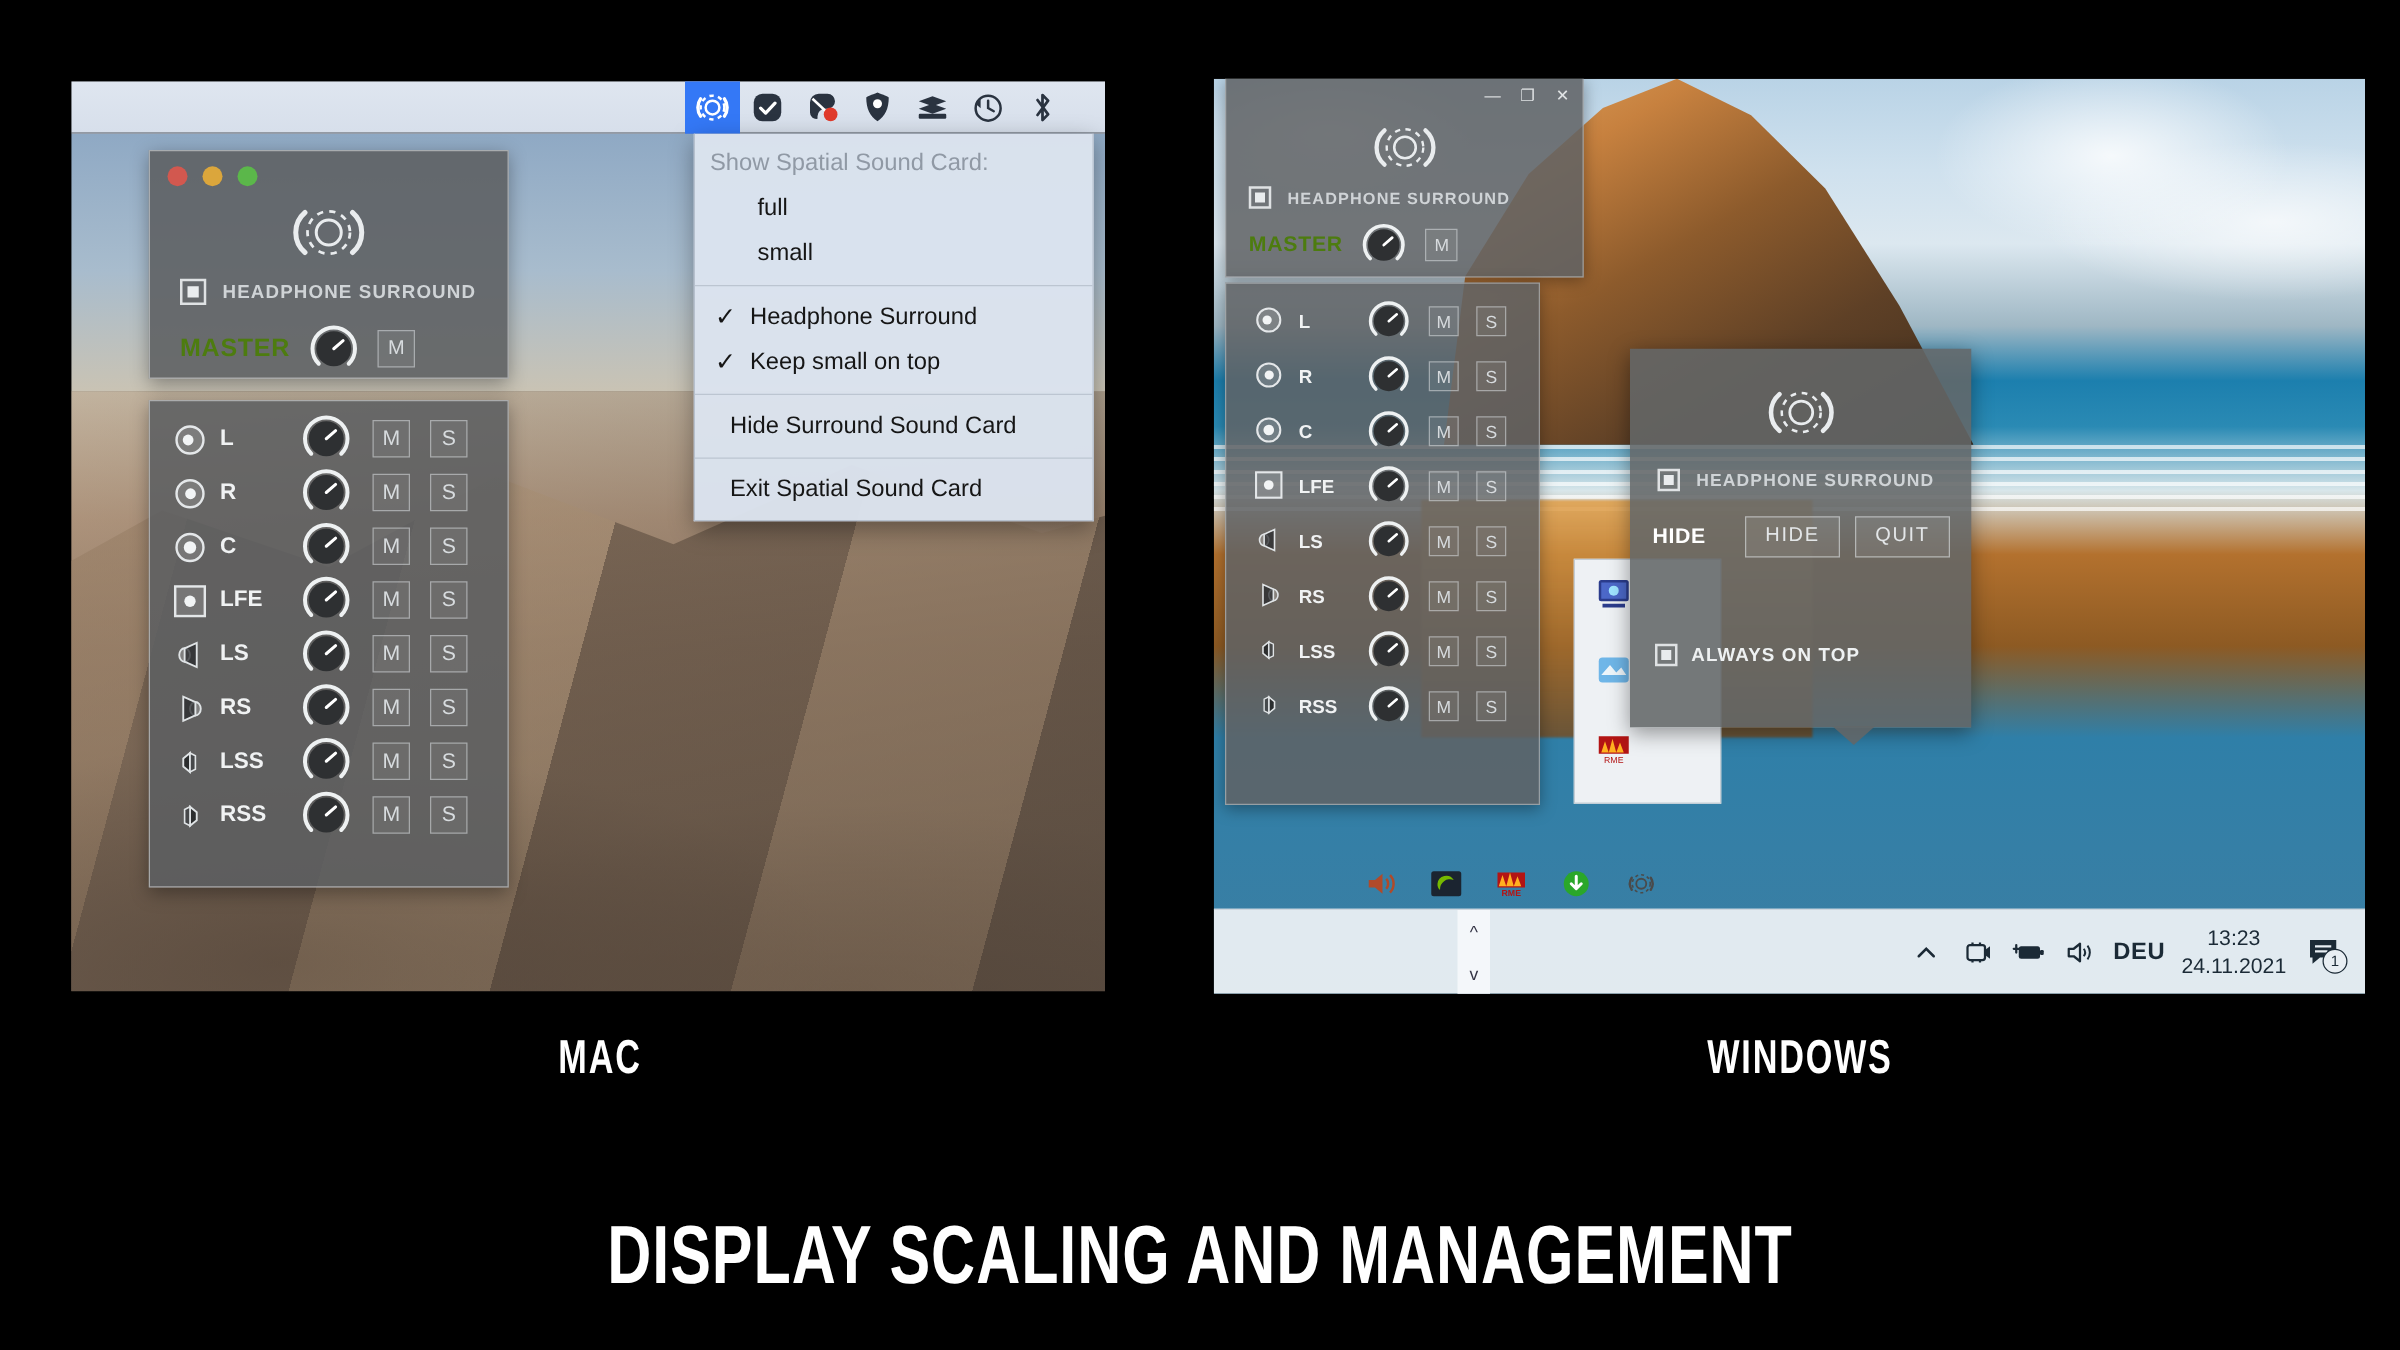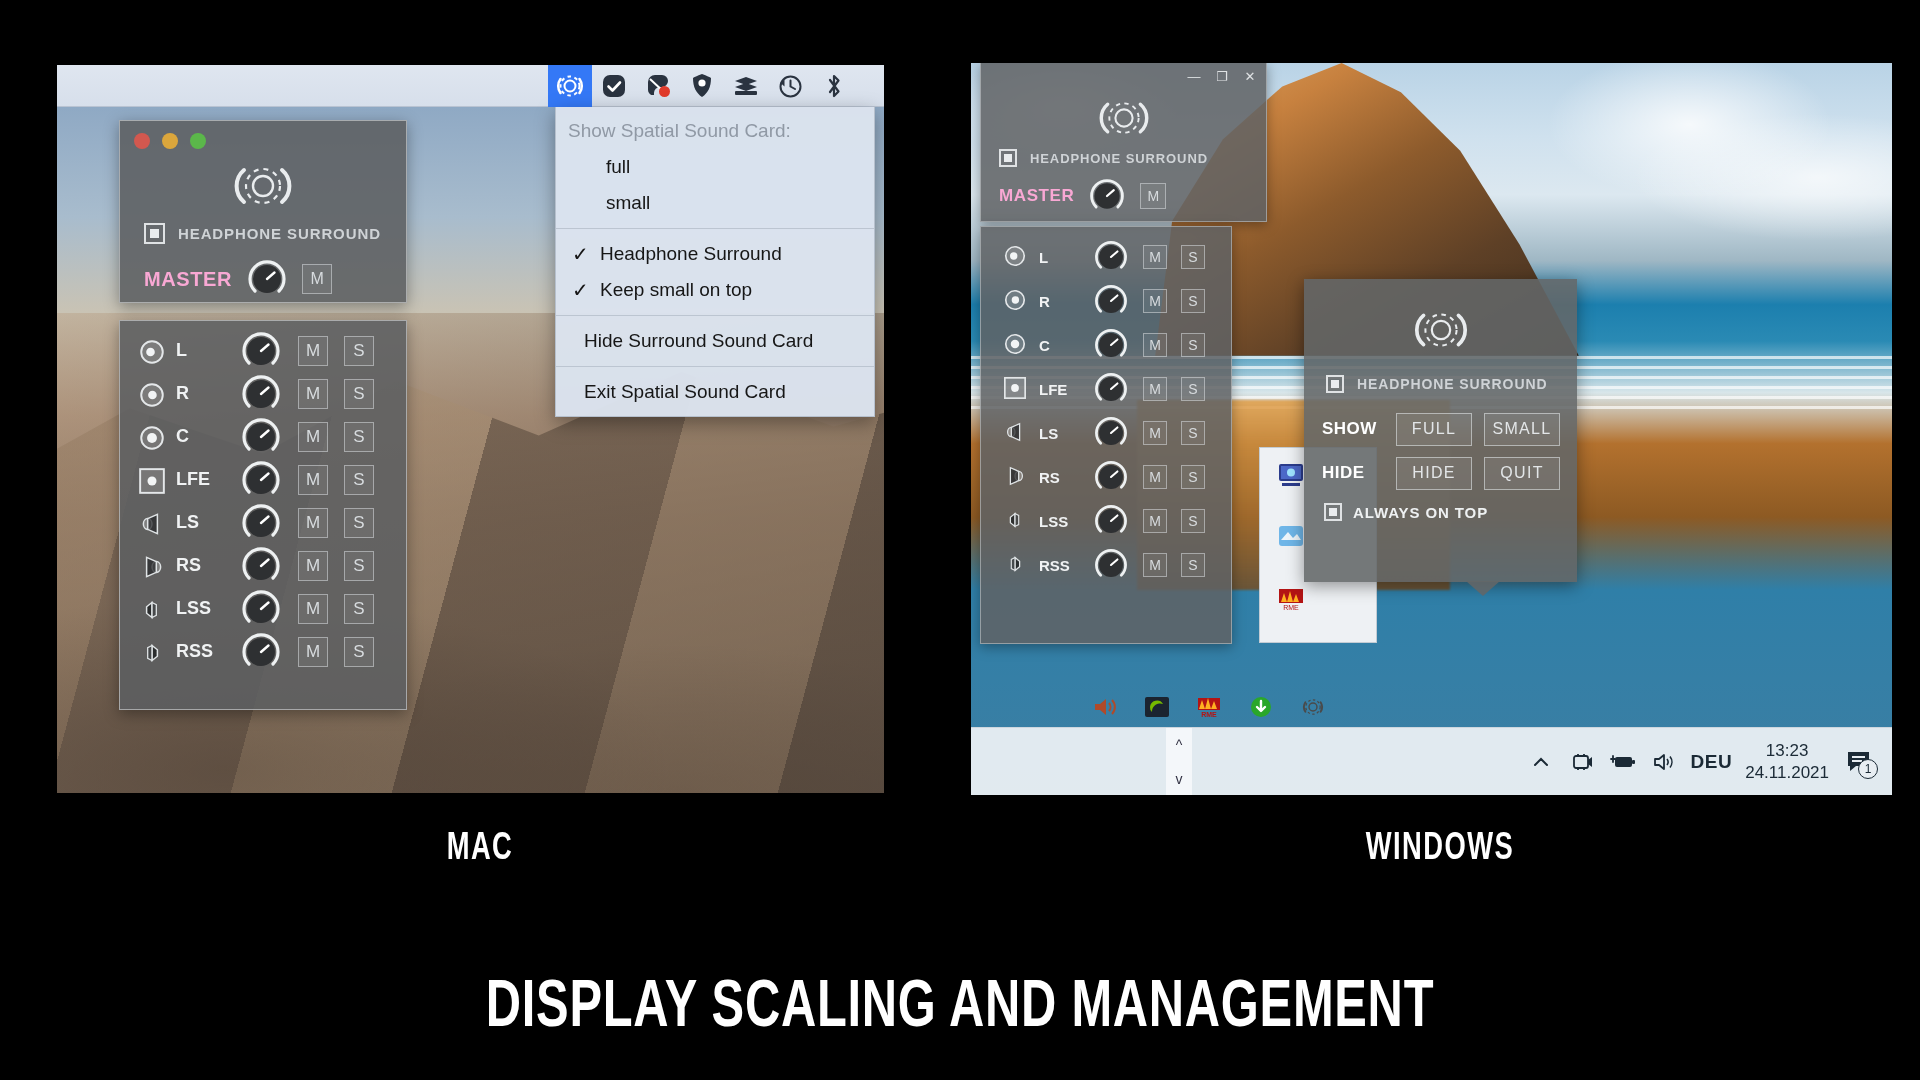--- a/index.html
+++ b/index.html
@@ -75,21 +75,21 @@
   #mac-master .logo-wrap{ top:34px; }
 
   .hp-row { position:absolute; display:flex; align-items:center; gap:13px; }
   #mac-master .hp-row{ left:24px; top:102px; }
   .sqbox { width:21px; height:21px; border:2px solid #dfe2e4; display:flex; align-items:center; justify-content:center; }
   .sqbox i { width:9px; height:9px; background:#e9ecee; display:block; }
   .hp-label { color:#cfd3d6; font-size:15px; letter-spacing:.9px; font-weight:bold; }
 
   .master-row { position:absolute; display:flex; align-items:center; gap:14px; }
   #mac-master .master-row{ left:24px; top:137px; }
-  .master-label{ color:#f9a8d4; font-size:20px; font-weight:bold; letter-spacing:.6px;text-align:center; }
+  .master-label{ color:#4d7c0f; font-size:20px; font-weight:bold; letter-spacing:.6px;text-align:center; }
 
   
   .knob { position:relative; }
   .knob svg{ display:block; }
   .btn-ms { border:1px solid rgba(215,219,222,.55); background: rgba(255,255,255,.06);
             color:#d7dbde; display:flex; align-items:center; justify-content:center; }
 
   
   #mac-channels { left:62px; top:255px; width:288px; height:390px; }
   .ch-list { position:absolute; left:0; top:8px; width:100%; }
@@ -144,21 +144,21 @@
     background: rgba(99,102,104,0.88);
     box-shadow: 0 4px 16px rgba(0,0,0,.4);
   }
   #win-popup .logo-wrap{ top:22px; }
   #win-popup .hp-row{ left:22px; top:96px; }
   .popup-grid{ position:absolute; left:18px; top:128px; width:238px; }
   .pg-row{ display:flex; align-items:center; height:44px; gap:12px; }
   .pg-label{ color:#fff; font-weight:bold; font-size:17px; width:62px; letter-spacing:.5px; }
   .pg-btn{ flex:1; height:33px; border:1px solid rgba(222,226,229,.6); background:rgba(255,255,255,.07);
            color:#e3e6e8; font-size:16px; letter-spacing:1.3px; display:flex; align-items:center; justify-content:center; }
-  #win-popup .aot{ position:absolute; left:20px; top:224px; display:flex; align-items:center; gap:11px; }
+  #win-popup .aot{ position:absolute; left:20px; top:236px; display:flex; align-items:center; gap:11px; }
   #win-popup .tail{
     position:absolute; left:162px; bottom:-14px; width:0; height:0;
     border-left:17px solid transparent; border-right:17px solid transparent;
     border-top:15px solid rgba(99,102,104,0.88);
   }
 
   
   #win-explorer{
     position:absolute; left:288px; top:384px; width:118px; height:196px;
     background:#eef1f4; border:1px solid #c3ccd4;
@@ -659,25 +659,20 @@
         </svg>
       </div>
       <div class="hp-row">
         <span class="sqbox" style="width:18px;height:18px;">
             <i style="width:8px;height:8px;"></i>
           </span>
         <span class="hp-label" style="font-size:14px;">HEADPHONE SURROUND</span>
       </div>
 
       <div class="popup-grid">
-        <div class="pg-row">
-          <span class="pg-label">SHOW</span>
-          <span class="pg-btn">FULL</span>
-          <span class="pg-btn">SMALL</span>
-        </div>
         <div class="pg-row">
           <span class="pg-label">HIDE</span>
           <span class="pg-btn">HIDE</span>
           <span class="pg-btn">QUIT</span>
         </div>
       </div>
 
       <div class="aot">
         <span class="sqbox" style="width:18px;height:18px;">
             <i style="width:8px;height:8px;"></i>

